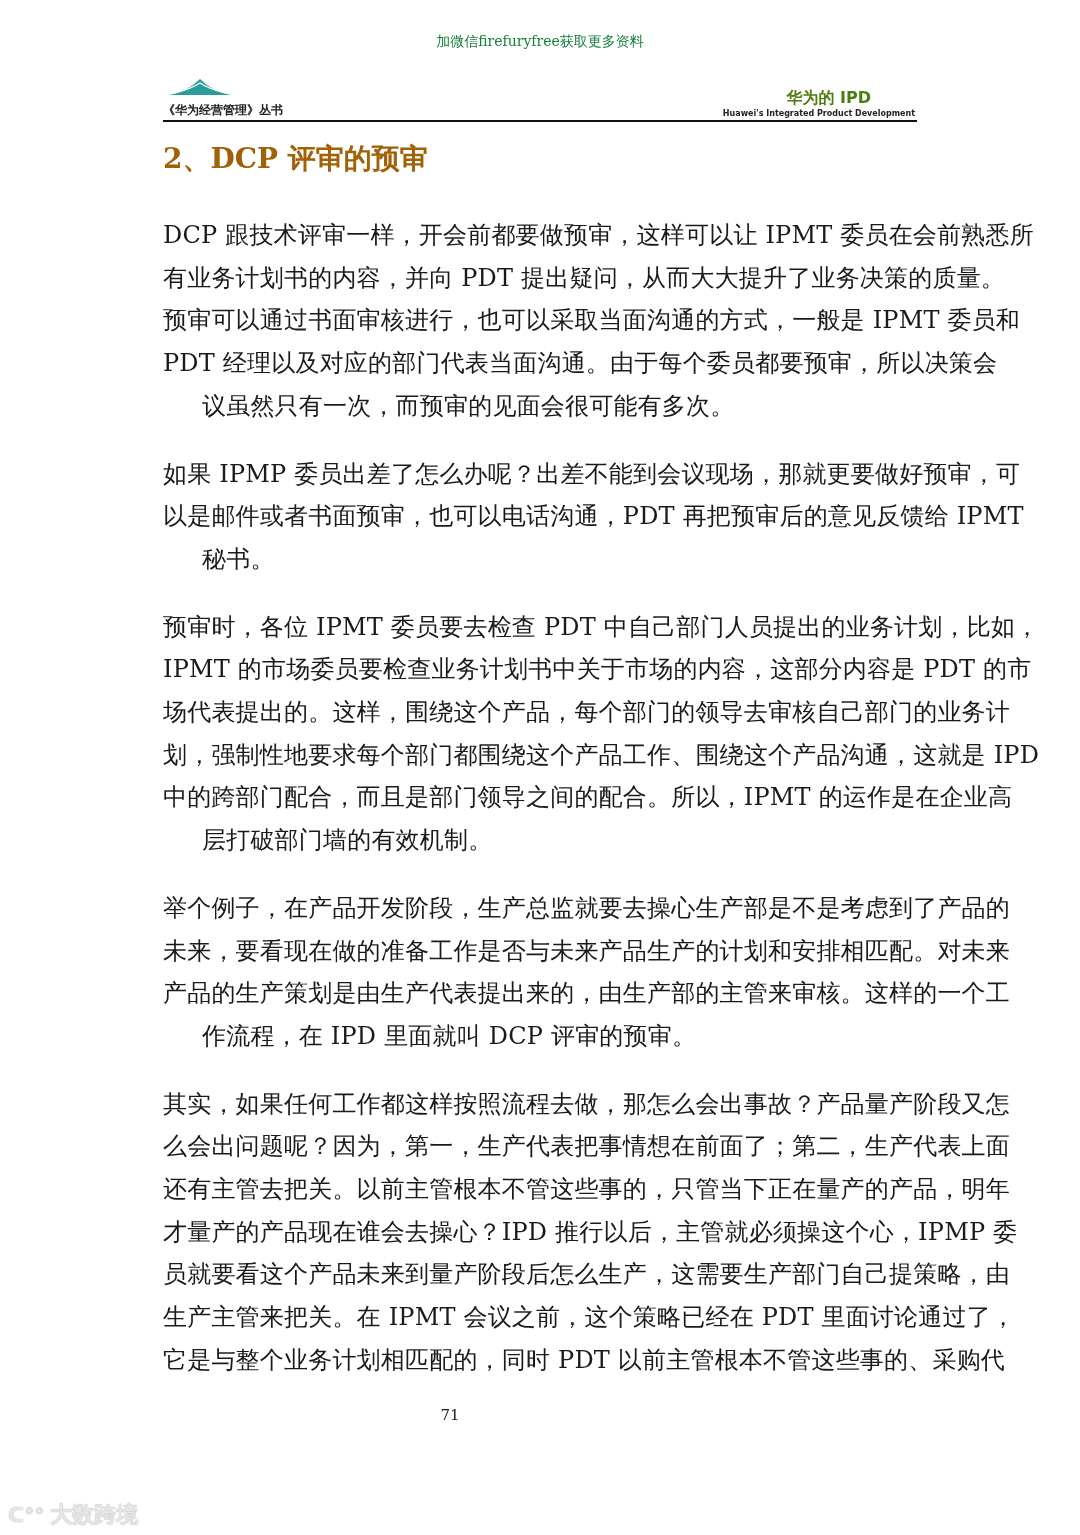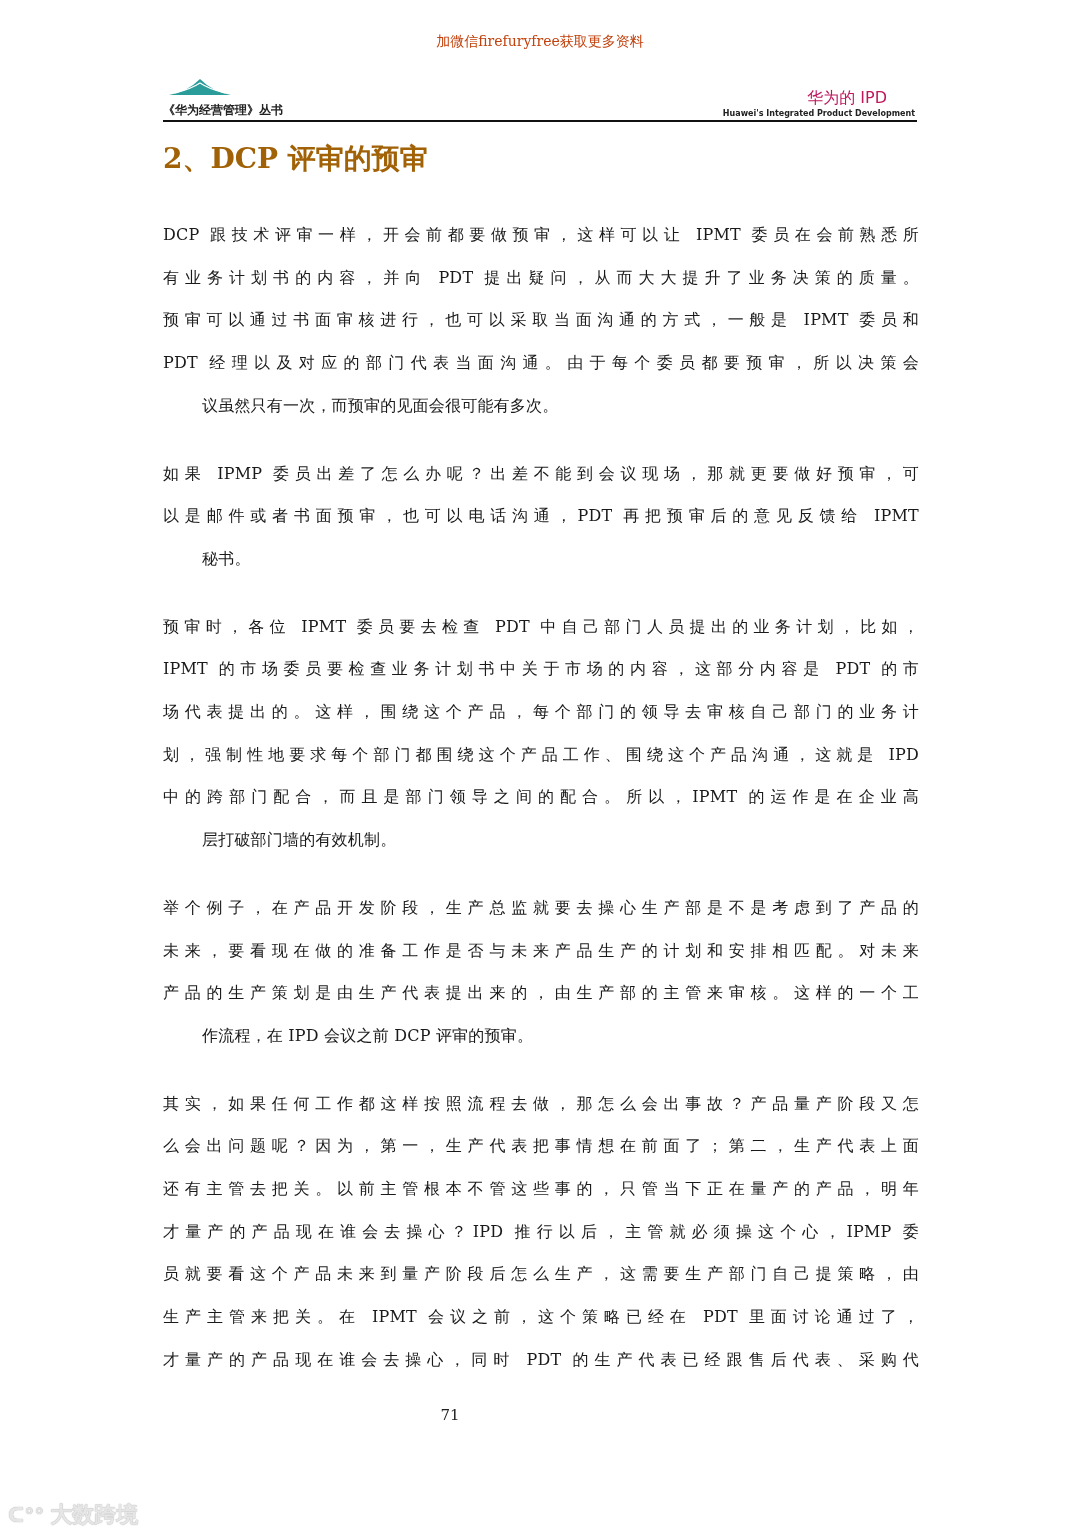--- a/index.html
+++ b/index.html
@@ -1,32 +1,32 @@
 <!DOCTYPE html>
 <html><head>
 <meta charset="utf-8">
 <style>
   html, body { margin: 0; padding: 0; background: #ffffff; }
   body { width: 1080px; height: 1535px; position: relative; overflow: hidden;
          font-family: "DejaVu Serif", "Liberation Serif", serif; color: #1a1a1a; }
   .watermark-top { position: absolute; top: 33px; left: 0; width: 1080px; text-align: center;
-         font-size: 14px; color: #c2410c; font-family: "DejaVu Serif", serif; letter-spacing: 0; }
+         font-size: 14px; color: #15803d; font-family: "DejaVu Serif", serif; letter-spacing: 0; }
   .header { position: absolute; top: 78px; left: 163px; width: 754px; height: 44px; }
   .logo { position: absolute; left: 6px; top: 0; width: 62px; height: 18px; }
   .series { position: absolute; left: 0; top: 24px; font-size: 12px; font-weight: bold;
          font-family: "DejaVu Sans", sans-serif; color: #222; }
-  .brand { position: absolute; right: 30px; top: 10px; font-size: 16px; font-weight: normal;
-         color: #be185d; font-family: "DejaVu Sans", sans-serif; }
+  .brand { position: absolute; right: 46px; top: 10px; font-size: 16px; font-weight: bold;
+         color: #4d7c0f; font-family: "DejaVu Sans", sans-serif; }
   .brand-sub { position: absolute; right: 2px; top: 31px; font-size: 8px; font-weight: bold;
          color: #222; font-family: "DejaVu Sans", sans-serif; }
   .header-rule { position: absolute; left: 0; top: 42px; width: 754px; height: 2px; background: #111; }
   .title { position: absolute; top: 140px; left: 163px; font-size: 28px; font-weight: bold;
          font-family: "DejaVu Serif", serif; color: #a16207; }
   .body { position: absolute; top: 214px; left: 163px; width: 756px; }
-  .para { margin: 0 0 25px 0; font-size: 16px; line-height: 42.7px; text-align: justify;
+  .para { margin: 0 0 25px 0; font-size: 24px; line-height: 42.7px; text-align: justify;
          letter-spacing: 0.2px; }
   .para .line { display: block; white-space: nowrap; text-align-last: justify; }
   .para .line.last { text-align-last: left; margin-left: 39px; }
   .page-num { position: absolute; top: 1406px; left: 0; width: 900px; text-align: center;
          font-size: 15px; color: #222; }
   .watermark-bottom { position: absolute; left: 8px; top: 1500px; font-size: 22px; font-weight: bold;
          color: #e6e6e6; font-family: "DejaVu Sans", sans-serif;
          text-shadow: 0 0 1px #bbb, 0 0 1px #bbb; }
   .wm-icon { display: inline-block; font-size: 20px; margin-right: 6px; }
 </style>
@@ -66,30 +66,30 @@
     <span class="line">IPMT 的市场委员要检查业务计划书中关于市场的内容，这部分内容是 PDT 的市</span>
     <span class="line">场代表提出的。这样，围绕这个产品，每个部门的领导去审核自己部门的业务计</span>
     <span class="line">划，强制性地要求每个部门都围绕这个产品工作、围绕这个产品沟通，这就是 IPD</span>
     <span class="line">中的跨部门配合，而且是部门领导之间的配合。所以，IPMT 的运作是在企业高</span>
     <span class="line last">层打破部门墙的有效机制。</span>
   </p>
   <p class="para">
     <span class="line">举个例子，在产品开发阶段，生产总监就要去操心生产部是不是考虑到了产品的</span>
     <span class="line">未来，要看现在做的准备工作是否与未来产品生产的计划和安排相匹配。对未来</span>
     <span class="line">产品的生产策划是由生产代表提出来的，由生产部的主管来审核。这样的一个工</span>
-    <span class="line last">作流程，在 IPD 会议之前 DCP 评审的预审。</span>
+    <span class="line last">作流程，在 IPD 里面就叫 DCP 评审的预审。</span>
   </p>
   <p class="para">
     <span class="line">其实，如果任何工作都这样按照流程去做，那怎么会出事故？产品量产阶段又怎</span>
     <span class="line">么会出问题呢？因为，第一，生产代表把事情想在前面了；第二，生产代表上面</span>
     <span class="line">还有主管去把关。以前主管根本不管这些事的，只管当下正在量产的产品，明年</span>
     <span class="line">才量产的产品现在谁会去操心？IPD 推行以后，主管就必须操这个心，IPMP 委</span>
     <span class="line">员就要看这个产品未来到量产阶段后怎么生产，这需要生产部门自己提策略，由</span>
     <span class="line">生产主管来把关。在 IPMT 会议之前，这个策略已经在 PDT 里面讨论通过了，</span>
-    <span class="line">才量产的产品现在谁会去操心，同时 PDT 的生产代表已经跟售后代表、采购代</span>
+    <span class="line">它是与整个业务计划相匹配的，同时 PDT 以前主管根本不管这些事的、采购代</span>
   </p>
 </div>
 
 <div class="page-num">71</div>
 
 <div class="watermark-bottom">
   <span class="wm-icon">ᑕ°°</span><span>大数跨境</span>
 </div>
 
 </body></html>

